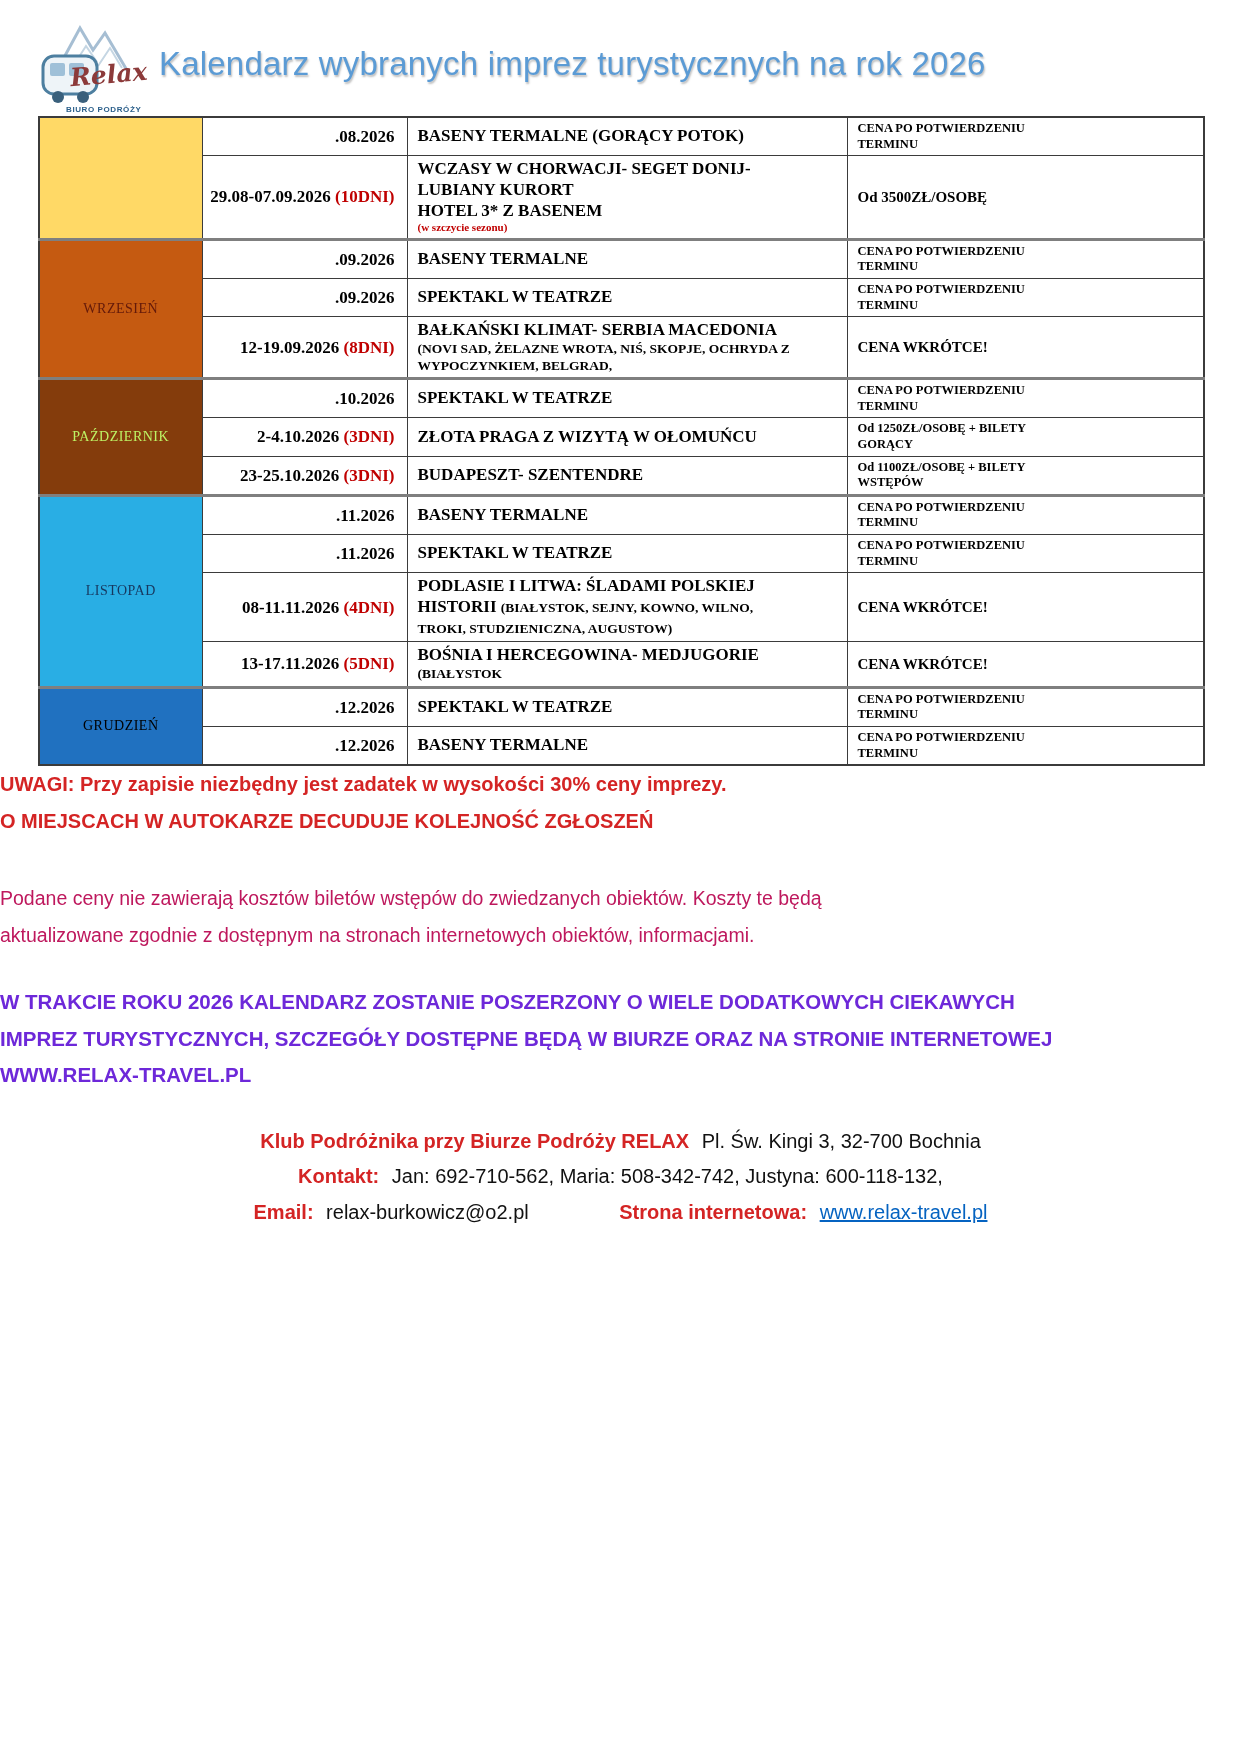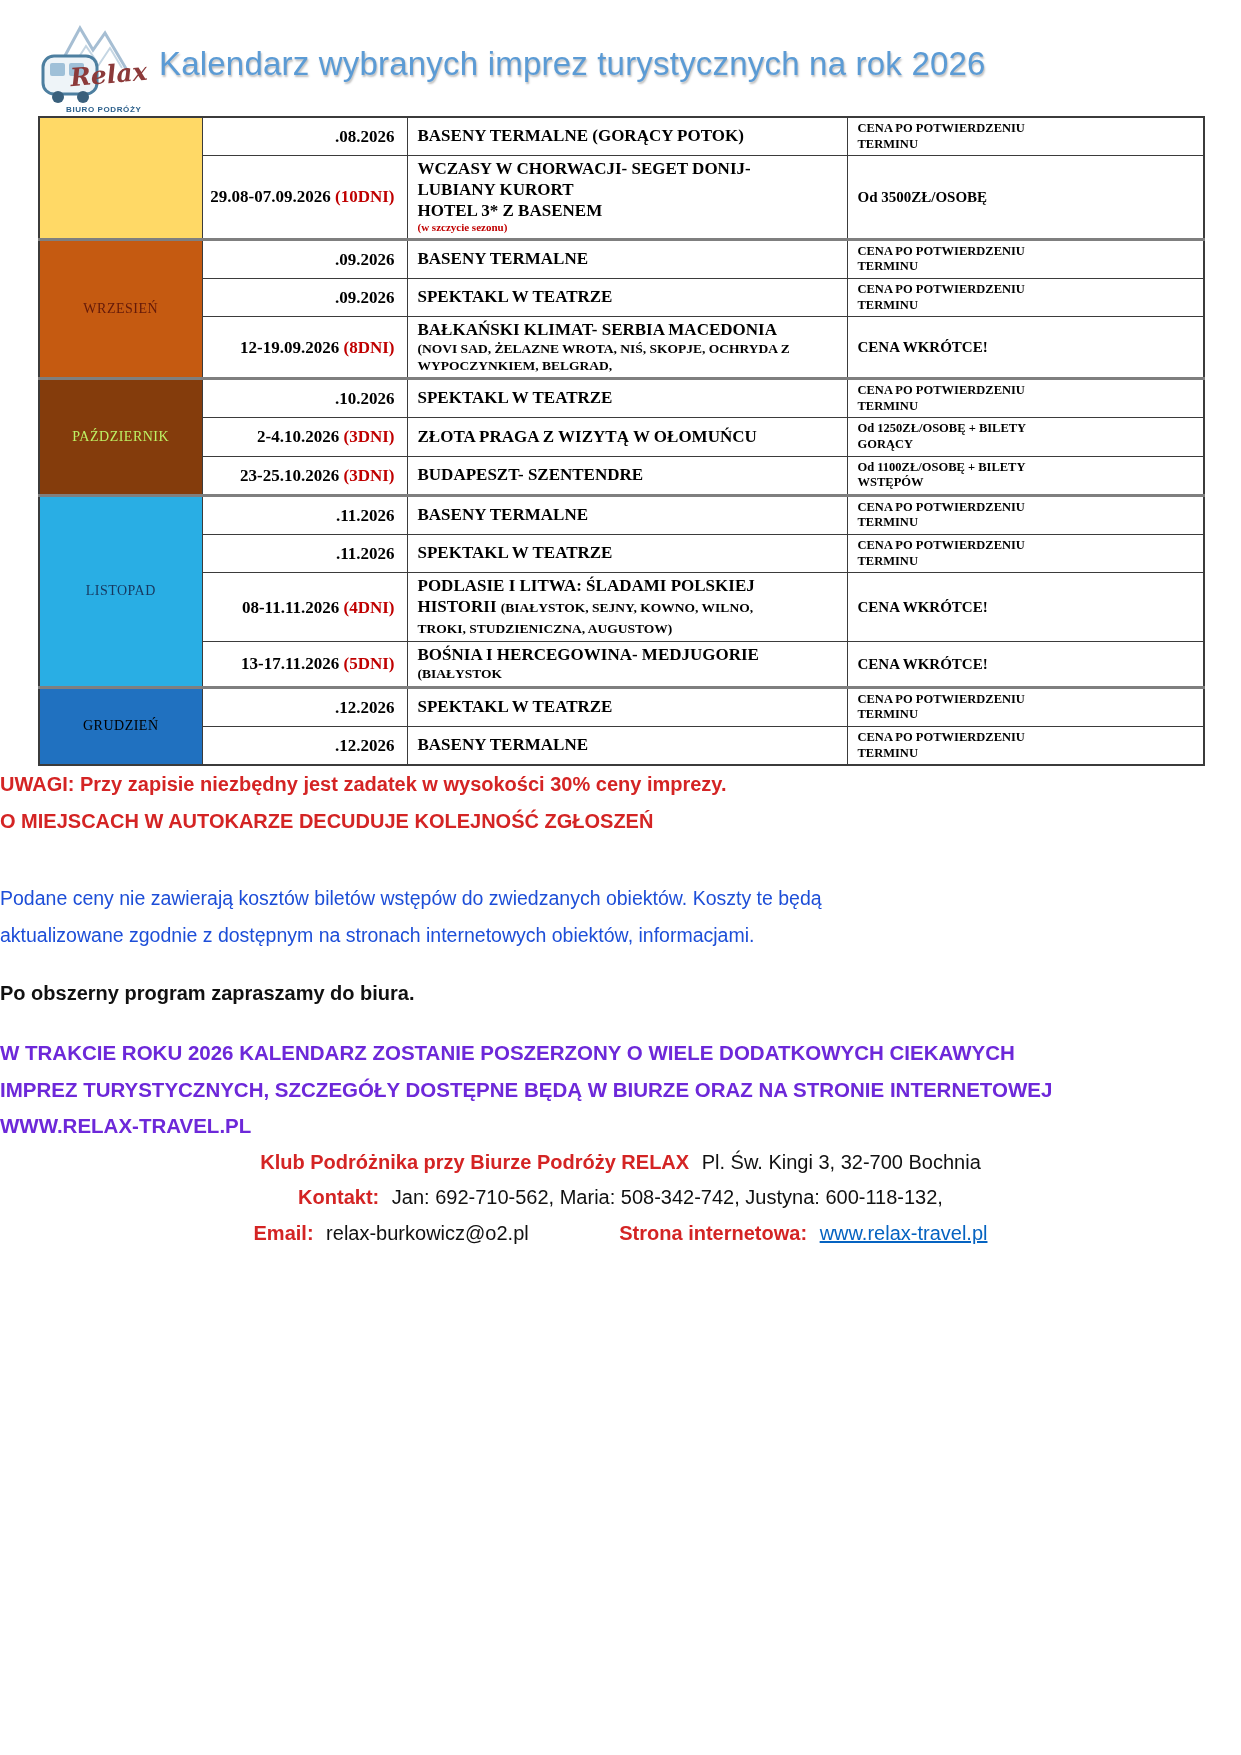--- a/index.html
+++ b/index.html
@@ -52,25 +52,25 @@
   .desc-sub { font-size:13.5px; white-space:pre-line; }
   .desc-sub.block { display:block; }
   .desc-note { display:block; color:#C00000; font-size:11px; }
   .price-cell { padding:3px 10px; font-weight:bold; font-size:15px; line-height:1.2; white-space:pre-line; }
   .price-cell.small { font-size:12.5px; line-height:1.25;border-radius:6px; }
   .events-table tr { height:34px; }
 
   
   .notices { text-align:left; }
   .uwagi-line { color:#D42424; font-weight:bold; font-size:20px; line-height:1.85; }
-  .prices-note { margin-top:40px; font-size:19.5px; line-height:1.9; white-space:pre-line; color:#1d4ed8; }
+  .prices-note { margin-top:40px; font-size:19.5px; line-height:1.9; white-space:pre-line; color:#be185d; }
   .program-note { margin-top:28px; font-weight:bold; font-size:20px; color:#111; }
   .expansion-note { margin-top:30px; font-weight:bold; font-size:20.5px; line-height:1.78; white-space:pre-line; color:#6d28d9; }
 
-  .contact { text-align:center; font-size:20px; line-height:1.78; color:#111; }
+  .contact { margin-top:30px; text-align:center; font-size:20px; line-height:1.78; color:#111; }
   .red-label { color:#D42424; font-weight:bold; }
   .plain { color:#111; }
   .gap-left { margin-left:7px; }
   .email-group { margin-right:85px; }
   .website-link { color:#0563C1; text-decoration:underline; }
 </style>
 </head>
 <body>
 
 <div class="page">
@@ -196,21 +196,20 @@
 TERMINU</td>
         </tr>
       </tbody>
   </table>
 
   <section class="notices">
     <div class="uwagi-line">UWAGI: Przy zapisie niezbędny jest zadatek w wysokości 30% ceny imprezy.</div>
     <div class="uwagi-line">O MIEJSCACH W AUTOKARZE DECUDUJE KOLEJNOŚĆ ZGŁOSZEŃ</div>
     <div class="prices-note">Podane ceny nie zawierają kosztów biletów wstępów do zwiedzanych obiektów. Koszty te będą
 aktualizowane zgodnie z dostępnym na stronach internetowych obiektów, informacjami.</div>
-    <div class="program-note">Po obszerny program zapraszamy do biura.</div>
     <div class="expansion-note">W TRAKCIE ROKU 2026 KALENDARZ ZOSTANIE POSZERZONY O WIELE DODATKOWYCH CIEKAWYCH
 IMPREZ TURYSTYCZNYCH, SZCZEGÓŁY DOSTĘPNE BĘDĄ W BIURZE ORAZ NA STRONIE INTERNETOWEJ
 WWW.RELAX-TRAVEL.PL</div>
   </section>
 
   <section class="contact">
     <div>
       <span class="red-label">Klub Podróżnika przy Biurze Podróży RELAX</span>
       <span class="plain gap-left">Pl. Św. Kingi 3, 32-700 Bochnia</span>
     </div>

